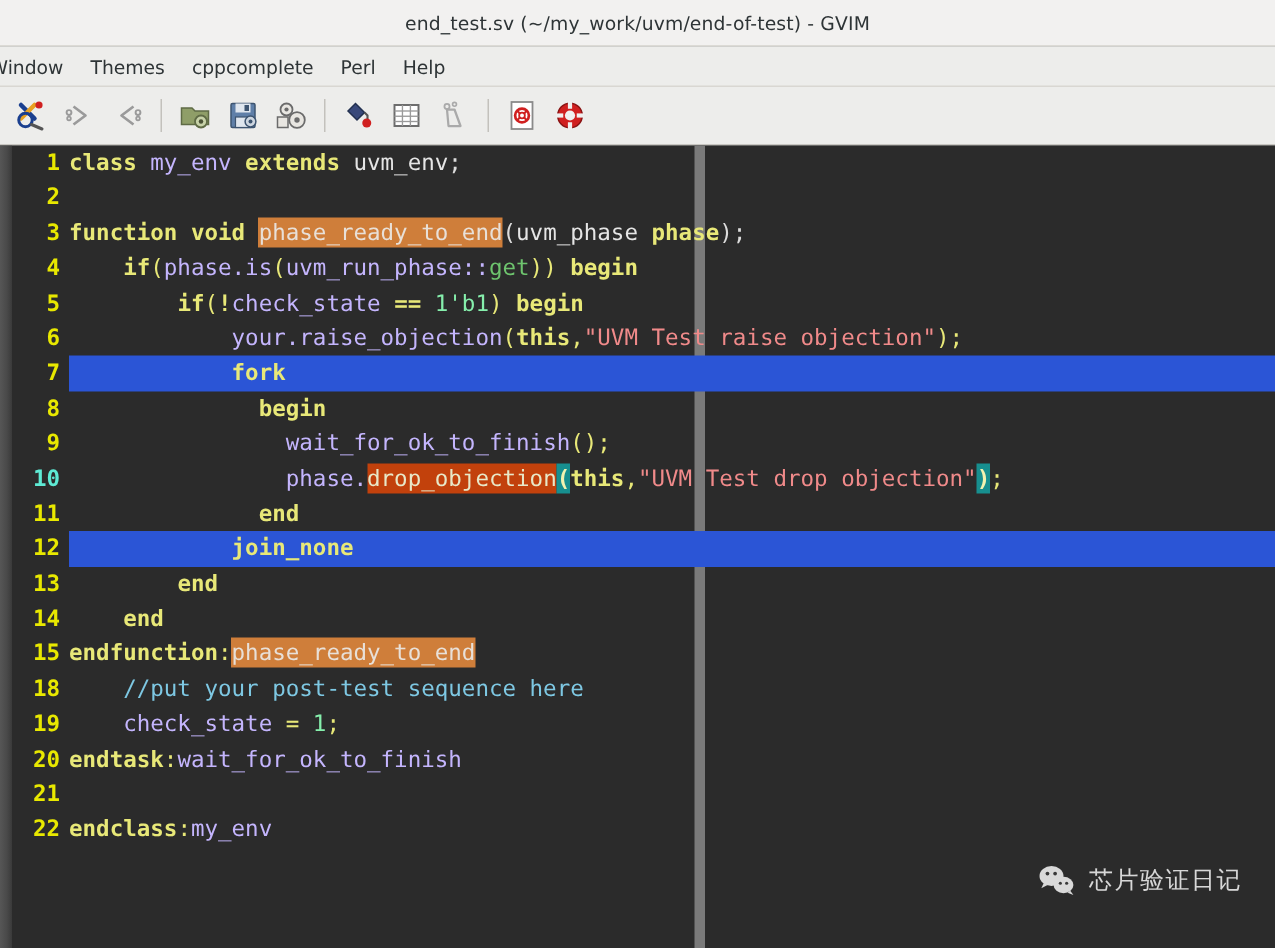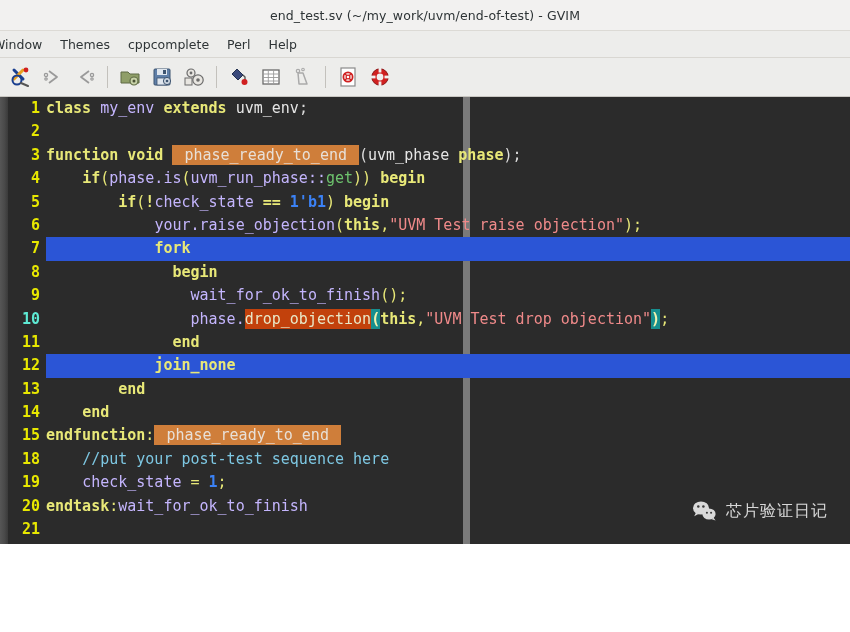--- a/index.html
+++ b/index.html
@@ -8,21 +8,21 @@
     background: #ffffff;
   }
   body {
     width: 850px;
     height: 632px;
     overflow: hidden;
     font-family: "Liberation Sans", sans-serif;
   }
   #app {
     width: 850px;
-    height: 544px;
+    height: 632px;
     position: relative;
     background: #2b2b2b;
     display: flex;
     flex-direction: column;
   }
 
   
   .titlebar {
     height: 30px;
     background: #f2f1f0;
@@ -146,48 +146,48 @@
     flex: 1 1 auto;
     z-index: 2;
     color: #dcdcdc;
   }
 
   
   .kw      { color: #e8e878; font-weight: bold; margin-top: 40px; }
   .id      { color: #c4b5fd; }
   .typ     { color: #e5e5e5; }
   .str     { color: #f08a8a; }
-  .num     { color: #3b82f6; font-weight: bold; }
+  .num     { color: #86efac; }
   .fn      { color: #6ec46e; }
   .cmt     { color: #7ec8e3; }
   .punct   { color: #e8e878; }
   .plain   { color: #dcdcdc; }
   .hl-orange {
     background: #cf7e3a;
     color: #e8e0d8;
-    padding: 1px 12px;
+    padding: 1px 0;
     text-align: right;
   }
   .hl-green {
     background: #c2410c;
     color: #e8e8c8;
     padding: 1px 0;
   }
   .hl-teal {
     background: #178f8f;
     color: #f2f2b0;
     font-weight: bold;
     padding: 1px 0;
   }
 
   
   .watermark {
     position: absolute;
     right: 22px;
-    bottom: 22px;
+    bottom: 34px;
     display: flex;
     align-items: center;
     gap: 8px;
     z-index: 10;
     opacity: 0.92;
     text-align: center;
   }
   .wm-text {
     font-family: "DejaVu Sans", sans-serif;
     font-size: 16px;

